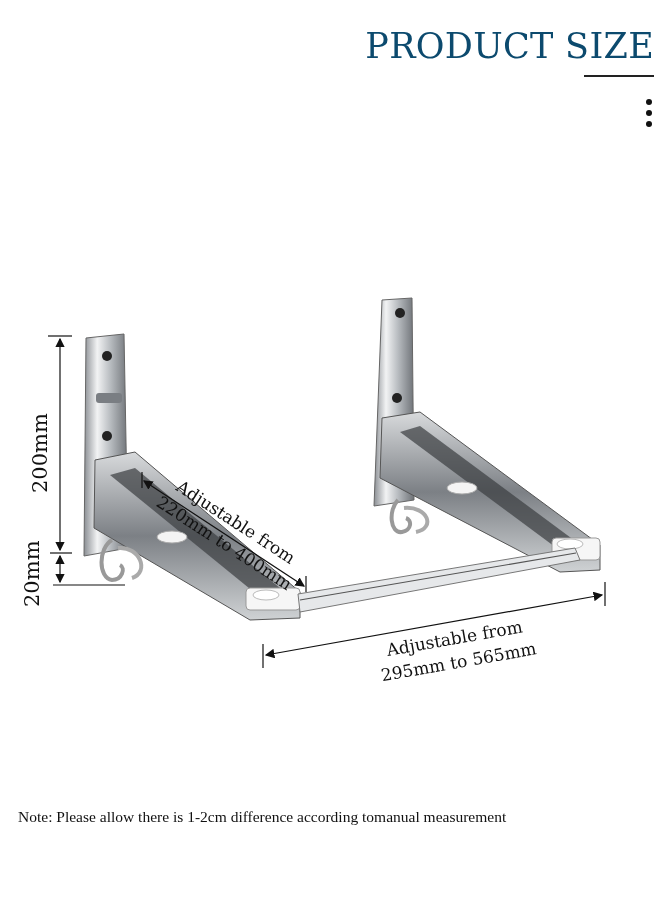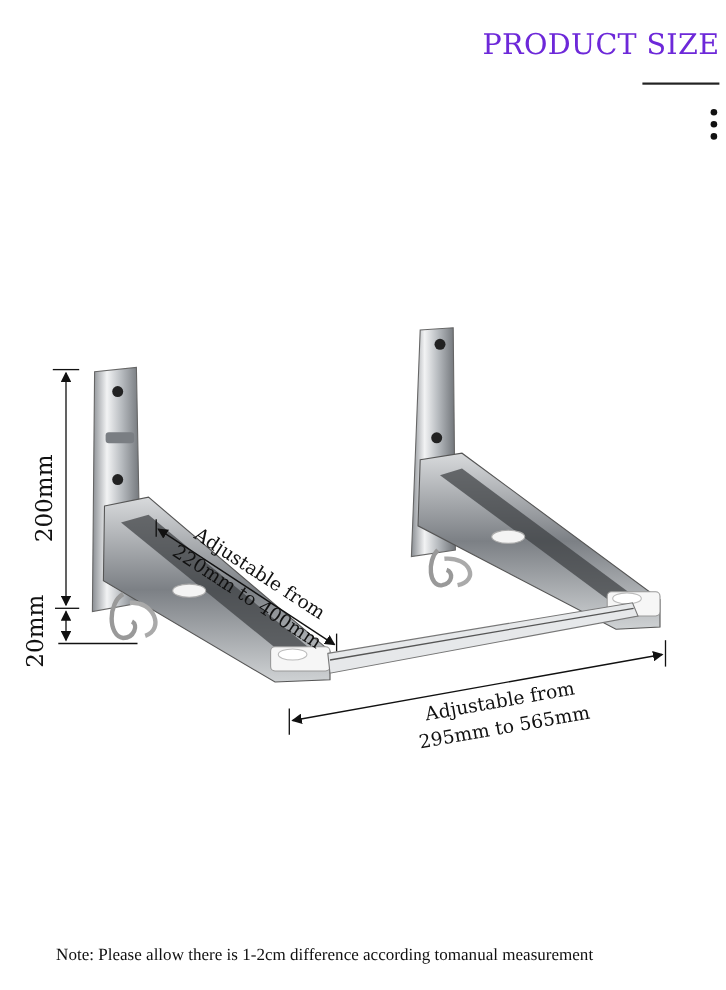--- a/index.html
+++ b/index.html
@@ -1,24 +1,24 @@
 <!DOCTYPE html>
 <html><head>
 <meta charset="utf-8">
 <style>
   html, body { margin:0; padding:0; background:#ffffff; }
   body { width:660px; height:900px; position:relative; overflow:hidden; font-family:"DejaVu Serif", "Liberation Serif", serif; color:#111; }
-  .title { position:absolute; right:6px; top:26px; font-size:26px; letter-spacing:0.3px; font-family:"DejaVu Serif", serif; color:#6d28d9; }
+  .title { position:absolute; right:6px; top:26px; font-size:35px; letter-spacing:0.3px; font-family:"DejaVu Serif", serif; color:#0c4a6e; }
   .title-rule { position:absolute; left:584px; top:75px; width:70px; height:2px; background:#222; }
   .dots { position:absolute; left:646px; top:99px; width:8px; }
   .dots span { display:block; width:6px; height:6px; border-radius:50%; background:#111; margin-bottom:5px; }
   svg.product { position:absolute; left:0; top:0; }
   .label { position:absolute; font-family:"DejaVu Serif", serif; color:#111; white-space:nowrap; }
   .rot-vert { transform-origin:left top; transform:rotate(-90deg); }
-  .note { position:absolute; left:18px; top:860px; font-size:15.5px; font-family:"Liberation Serif", serif; color:#111;margin-left:33px; }
+  .note { position:absolute; left:18px; top:808px; font-size:15.5px; font-family:"Liberation Serif", serif; color:#111; }
 </style>
 </head>
 <body>
 
 <div class="title">PRODUCT SIZE</div>
 <div class="title-rule"></div>
 <div class="dots">
     <span></span>
     <span></span>
     <span></span>

